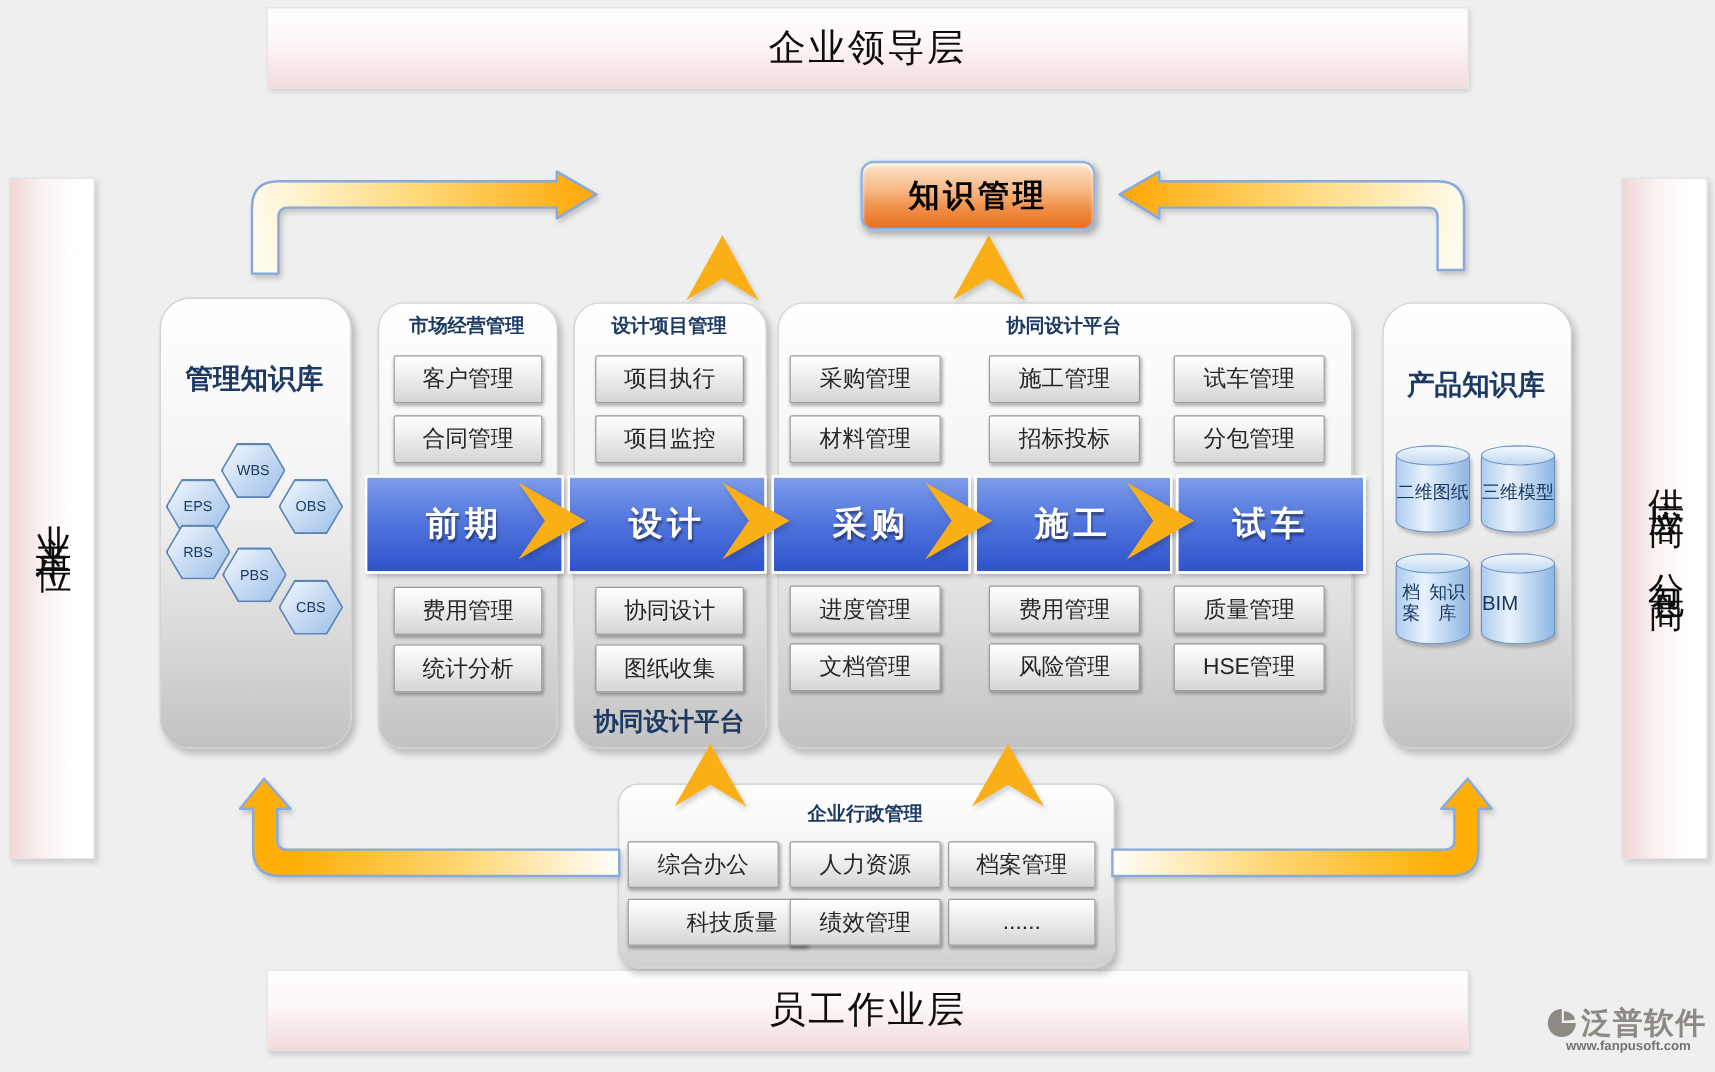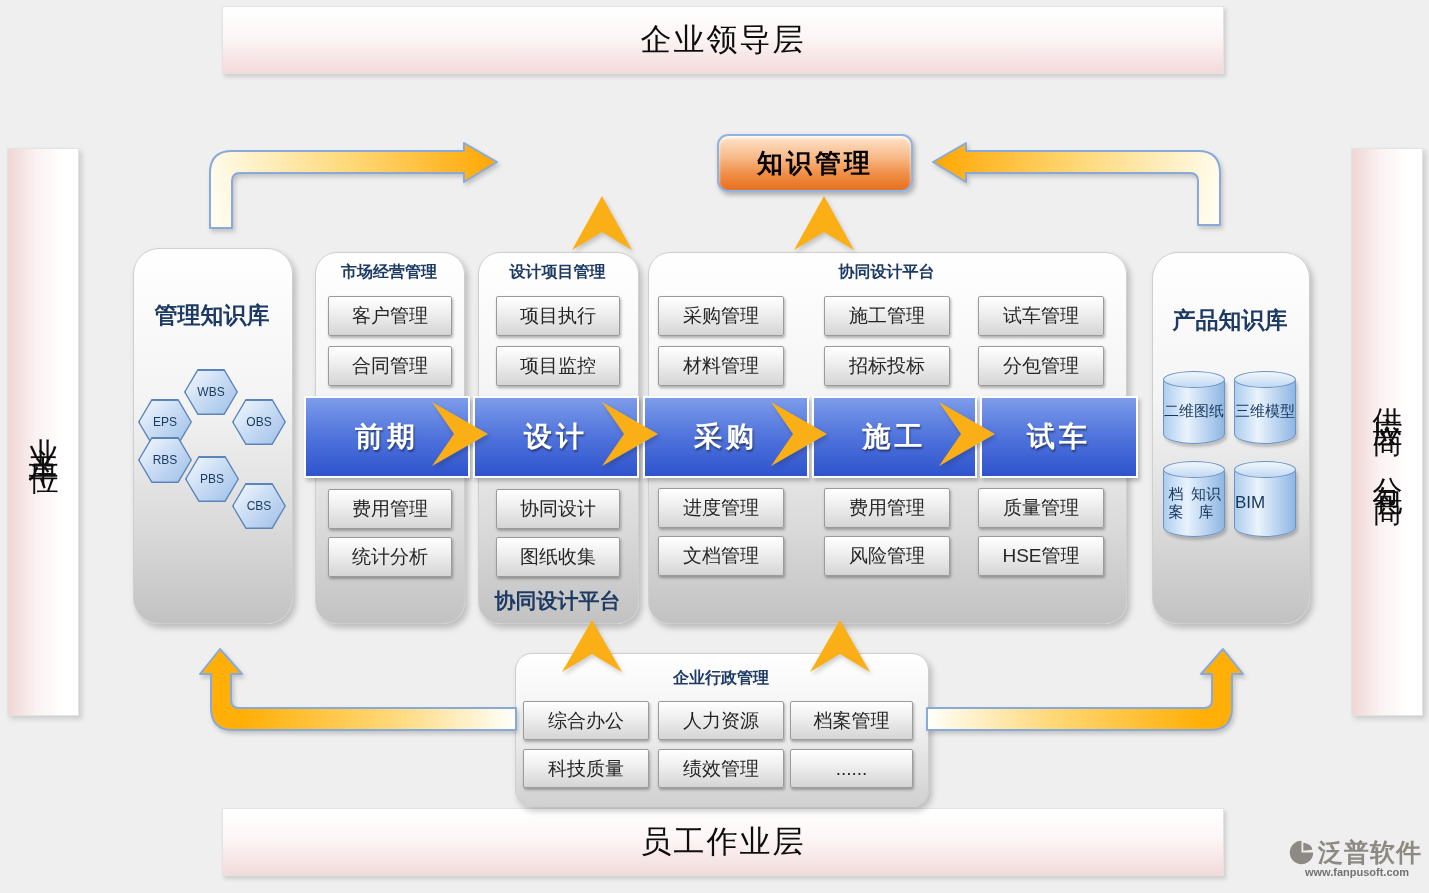--- a/index.html
+++ b/index.html
@@ -171,21 +171,21 @@
   <div class="cyl" style="left:1234px; top:462px; height:75px; font-size:17px;">
     <span>BIM</span>
   </div>
 
   <div class="panel" style="left:515px; top:653px; width:412px; height:152px; border-radius:17px;
        background:linear-gradient(180deg,#ffffff 0%,#f2f2f2 45%,#d0d0d0 100%);"></div>
   <div class="ptitle" style="left:515px; top:668px; width:412px;">企业行政管理</div>
   <div class="sbtn" style="left:523px; top:701px; width:124px; height:37px;">综合办公</div>
   <div class="sbtn" style="left:658px; top:701px; width:124px; height:37px;">人力资源</div>
   <div class="sbtn" style="left:790px; top:701px; width:121px; height:37px;">档案管理</div>
-  <div class="sbtn" style="left:523px; top:749px; width:124px; height:37px;">科技质量</div>
+  <div class="sbtn" style="left:523px; top:749px; width:124px; height:37px;padding-left:24px;">科技质量</div>
   <div class="sbtn" style="left:658px; top:749px; width:124px; height:37px;">绩效管理</div>
   <div class="sbtn" style="left:790px; top:749px; width:121px; height:37px;">......</div>
 
   <div class="stage" style="left:304px; width:166px;">前期</div>
   <div class="stage" style="left:473px; width:166px;">设计</div>
   <div class="stage" style="left:643px; width:166px;">采购</div>
   <div class="stage" style="left:812px; width:165px;">施工</div>
   <div class="stage" style="left:980px; width:158px;">试车</div>
 
   <svg class="svg-overlay" width="1429" height="893" viewBox="0 0 1429 893">

